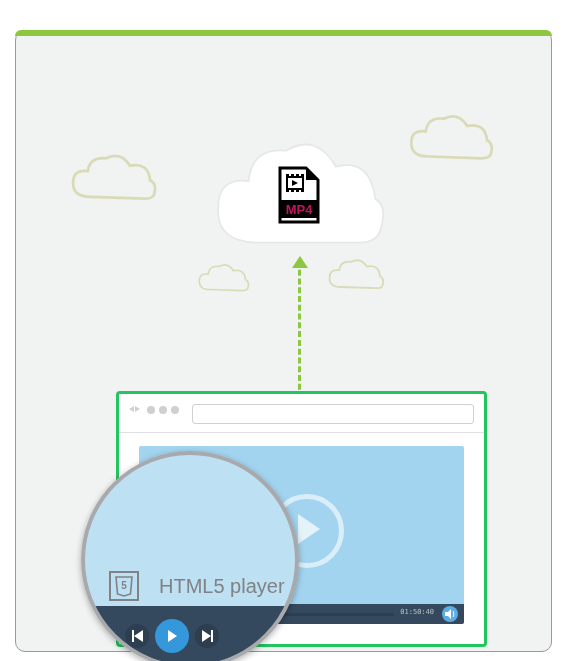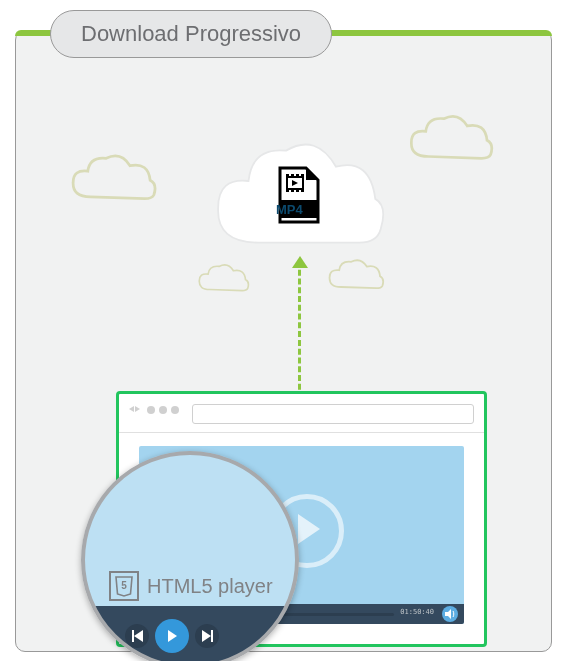--- a/index.html
+++ b/index.html
@@ -34,21 +34,21 @@
   .progress::before{content:"";position:absolute;left:0;top:0;width:40px;height:3px;background:#5dade2;border-radius:2px;}
   .knob{position:absolute;left:64px;top:6px;width:8px;height:8px;border-radius:50%;background:#5dade2;}
   .play-tri{position:absolute;left:8px;top:5px;width:0;height:0;border-top:5px solid transparent;border-bottom:5px solid transparent;border-left:8px solid #ecf0f1;}
   .time{position:absolute;right:30px;top:4px;font-size:7px;color:#bdc3c7;font-family:monospace;}
   .vol{position:absolute;right:6px;top:2px;width:16px;height:16px;border-radius:50%;background:#5dade2;}
   .center-play{position:absolute;left:50%;top:45%;width:64px;height:64px;margin-left:-32px;margin-top:-32px;border:5px solid rgba(255,255,255,0.6);border-radius:50%;}
   .center-play::after{content:"";position:absolute;left:23px;top:15px;width:0;height:0;border-top:15px solid transparent;border-bottom:15px solid transparent;border-left:22px solid rgba(255,255,255,0.7);}
 
   .lens{position:absolute;left:65px;top:420px;width:210px;height:210px;border-radius:50%;background:linear-gradient(#bde0f3 0%,#bde0f3 72%,#34495e 72%,#34495e 100%);border:4px solid #a7a9ac;box-shadow:0 2px 6px rgba(0,0,0,0.3);overflow:hidden;}
   .lens-label-row{position:absolute;left:24px;top:116px;display:flex;align-items:center;gap:8px;}
-  .lens-label{font-size:20px;color:#808285;}
+  .lens-label{font-size:20px;color:#808285;margin-left:12px;}
   .lens-controls{position:absolute;left:0;right:0;bottom:0;height:58px;display:flex;align-items:center;justify-content:flex-start;padding-left:40px;gap:6px;}
   .ctl{width:24px;height:24px;border-radius:50%;background:#2c3e50;display:flex;align-items:center;justify-content:center;}
   .ctl.big{width:34px;height:34px;background:#3498db;}
   .ctl .t{width:0;height:0;border-top:6px solid transparent;border-bottom:6px solid transparent;border-left:9px solid #fff;}
   .ctl.prev .t{border-left:none;border-right:9px solid #fff;}
   .ctl .bar{width:2px;height:12px;background:#fff;}
 </style>
 </head>
 <body>
 
@@ -84,21 +84,21 @@
         <rect x="10" y="8" width="3" height="2" fill="#000"></rect>
           <rect x="15" y="8" width="3" height="2" fill="#000"></rect>
           <rect x="20" y="8" width="3" height="2" fill="#000"></rect>
           <rect x="25" y="8" width="3" height="2" fill="#000"></rect>
         <rect x="10" y="24" width="3" height="2" fill="#000"></rect>
           <rect x="15" y="24" width="3" height="2" fill="#000"></rect>
           <rect x="20" y="24" width="3" height="2" fill="#000"></rect>
           <rect x="25" y="24" width="3" height="2" fill="#000"></rect>
         <rect x="4" y="34" width="38" height="18" fill="#000"></rect>
       </svg>
-      <div style="position:absolute;left:0;top:36px;width:46px;text-align:left;font:bold 13px Arial;color:#0c4a6e;">MP4</div>
+      <div style="position:absolute;left:0;top:36px;width:46px;text-align:center;font:bold 13px Arial;color:#be185d;">MP4</div>
     </div>
 
     <div class="arrow-head arrow-up"></div>
     <div class="arrow-line"></div>
     <div class="arrow-head arrow-down"></div>
 
     <div class="browser">
       <div class="browser-chrome">
         <div class="nav-dots">
           <span class="arrows">
@@ -147,14 +147,13 @@
           </div>
         <div class="ctl">
             <span class="t"></span>
             <span class="bar"></span>
           </div>
       </div>
     </div>
 
   </div>
 
-  <div class="title-pill">Download Progressivo</div>
 </div>
 
 </body></html>

